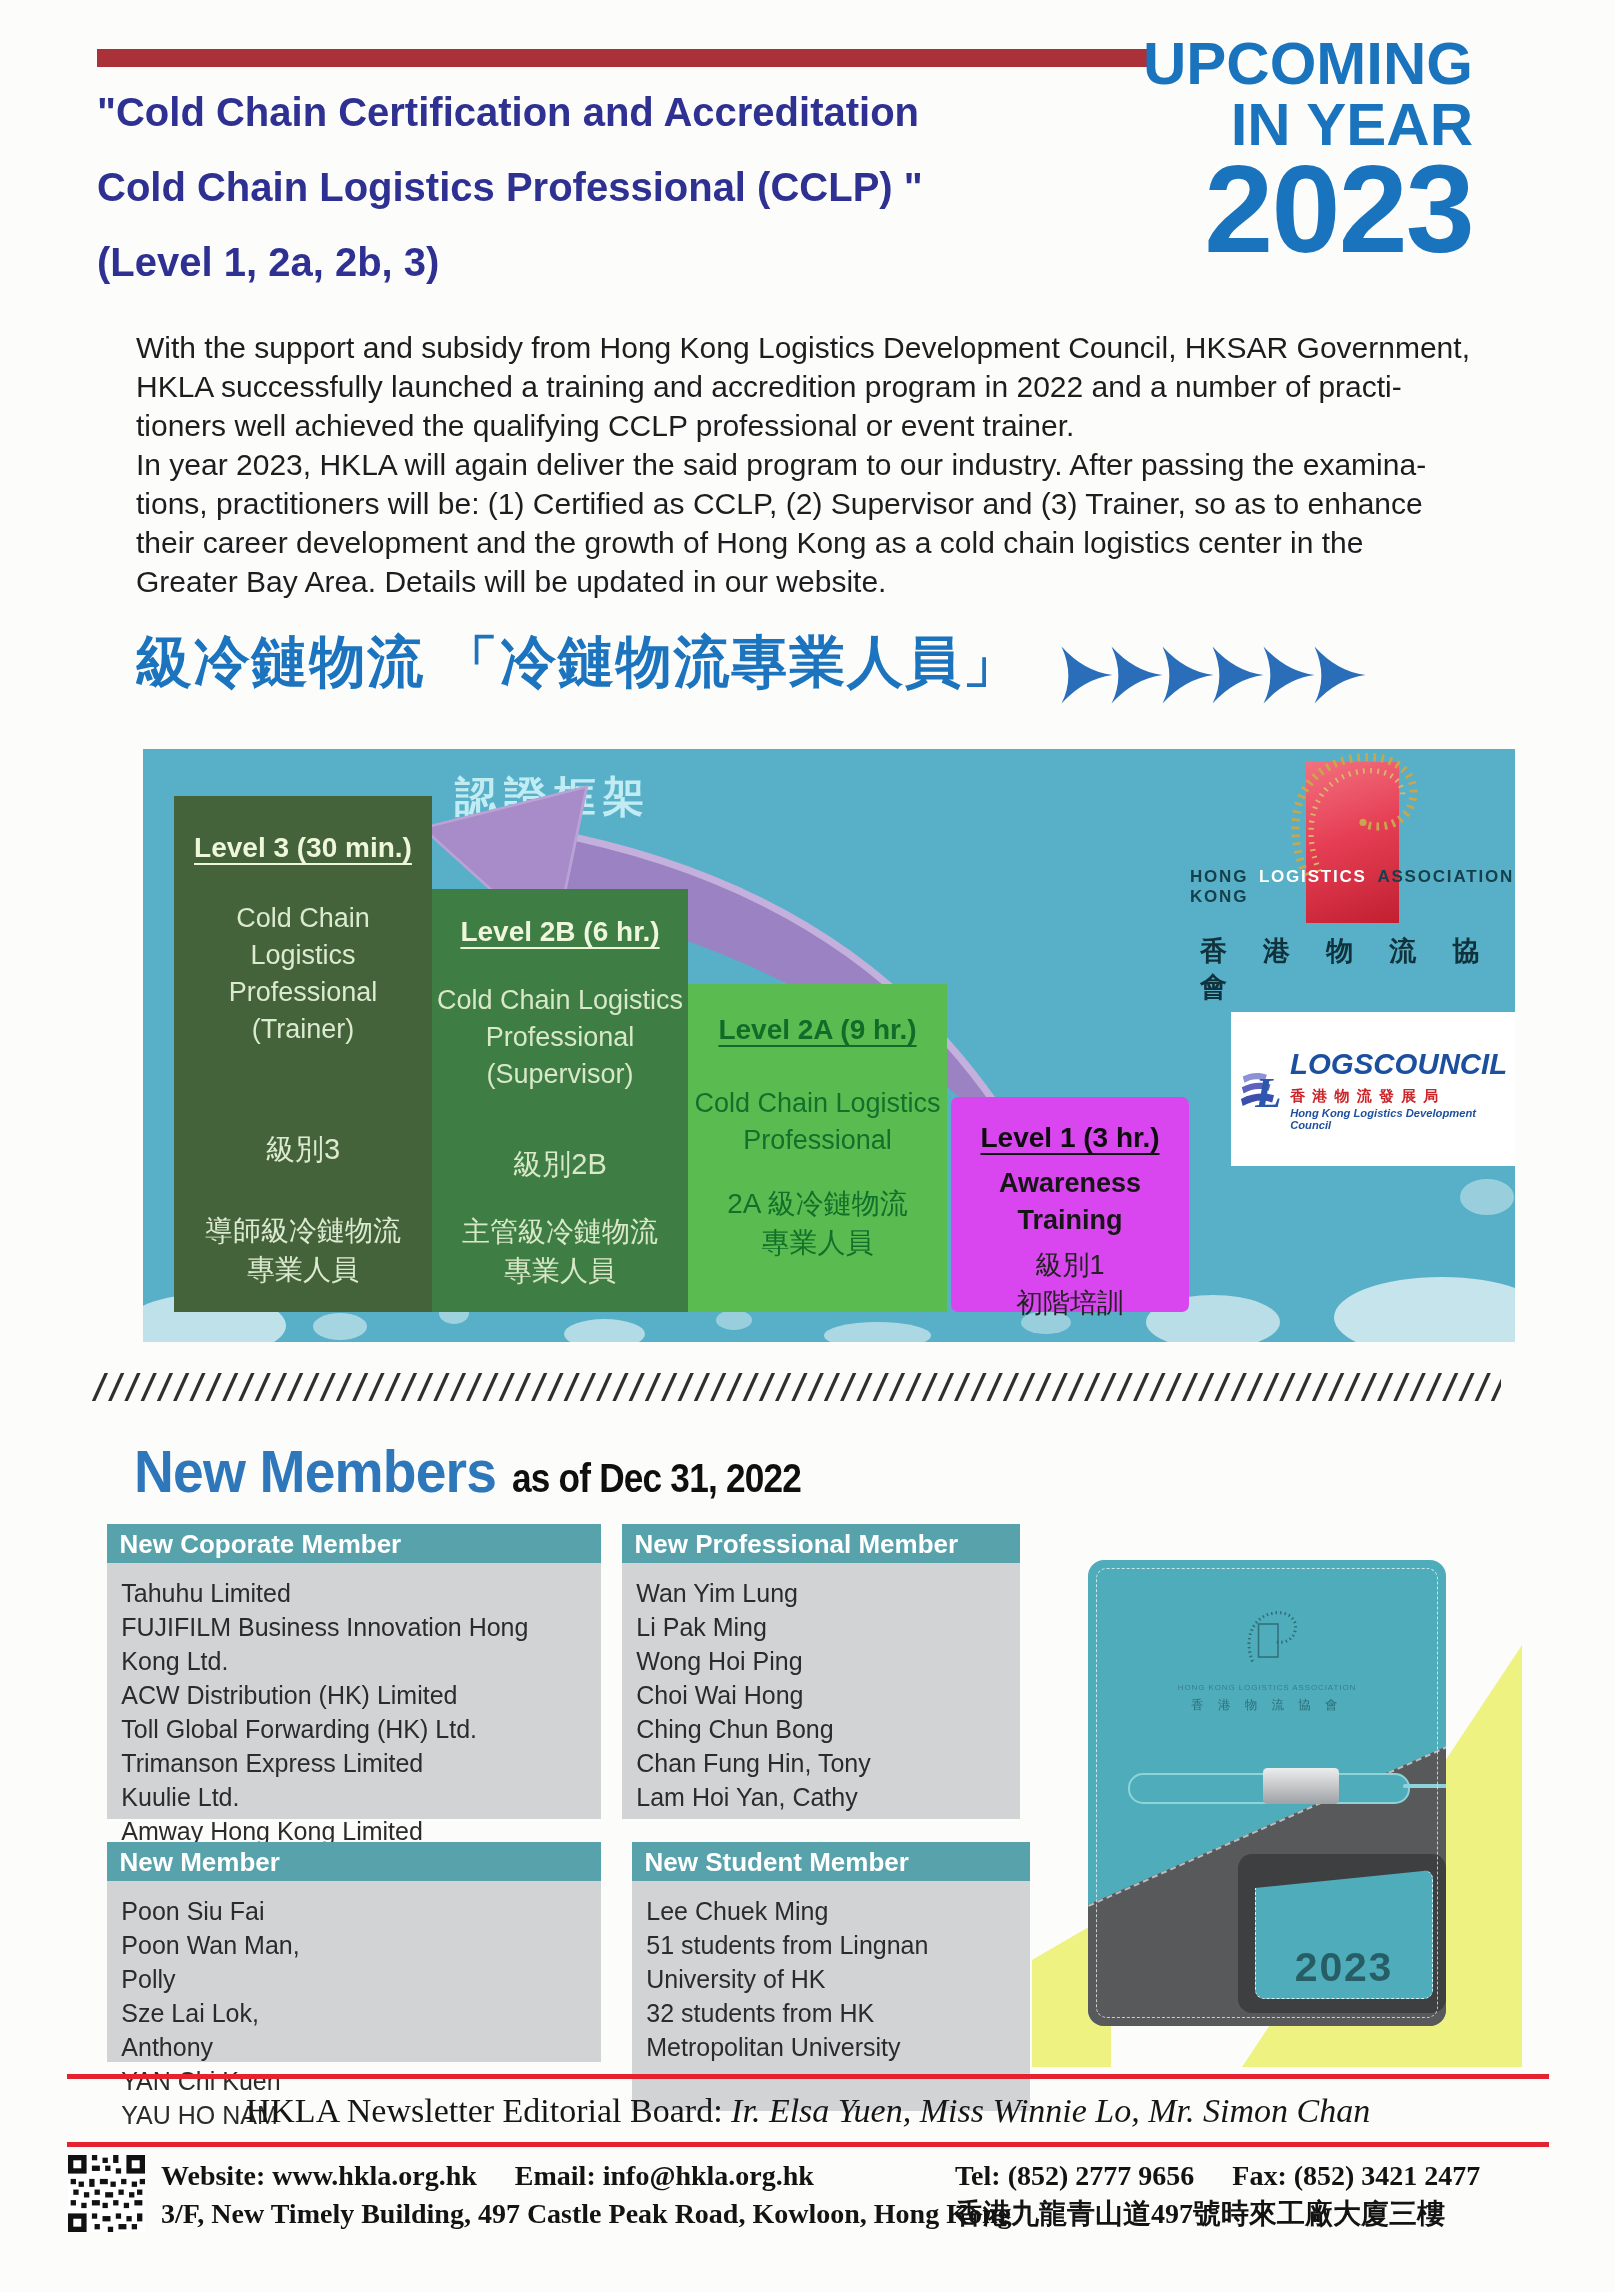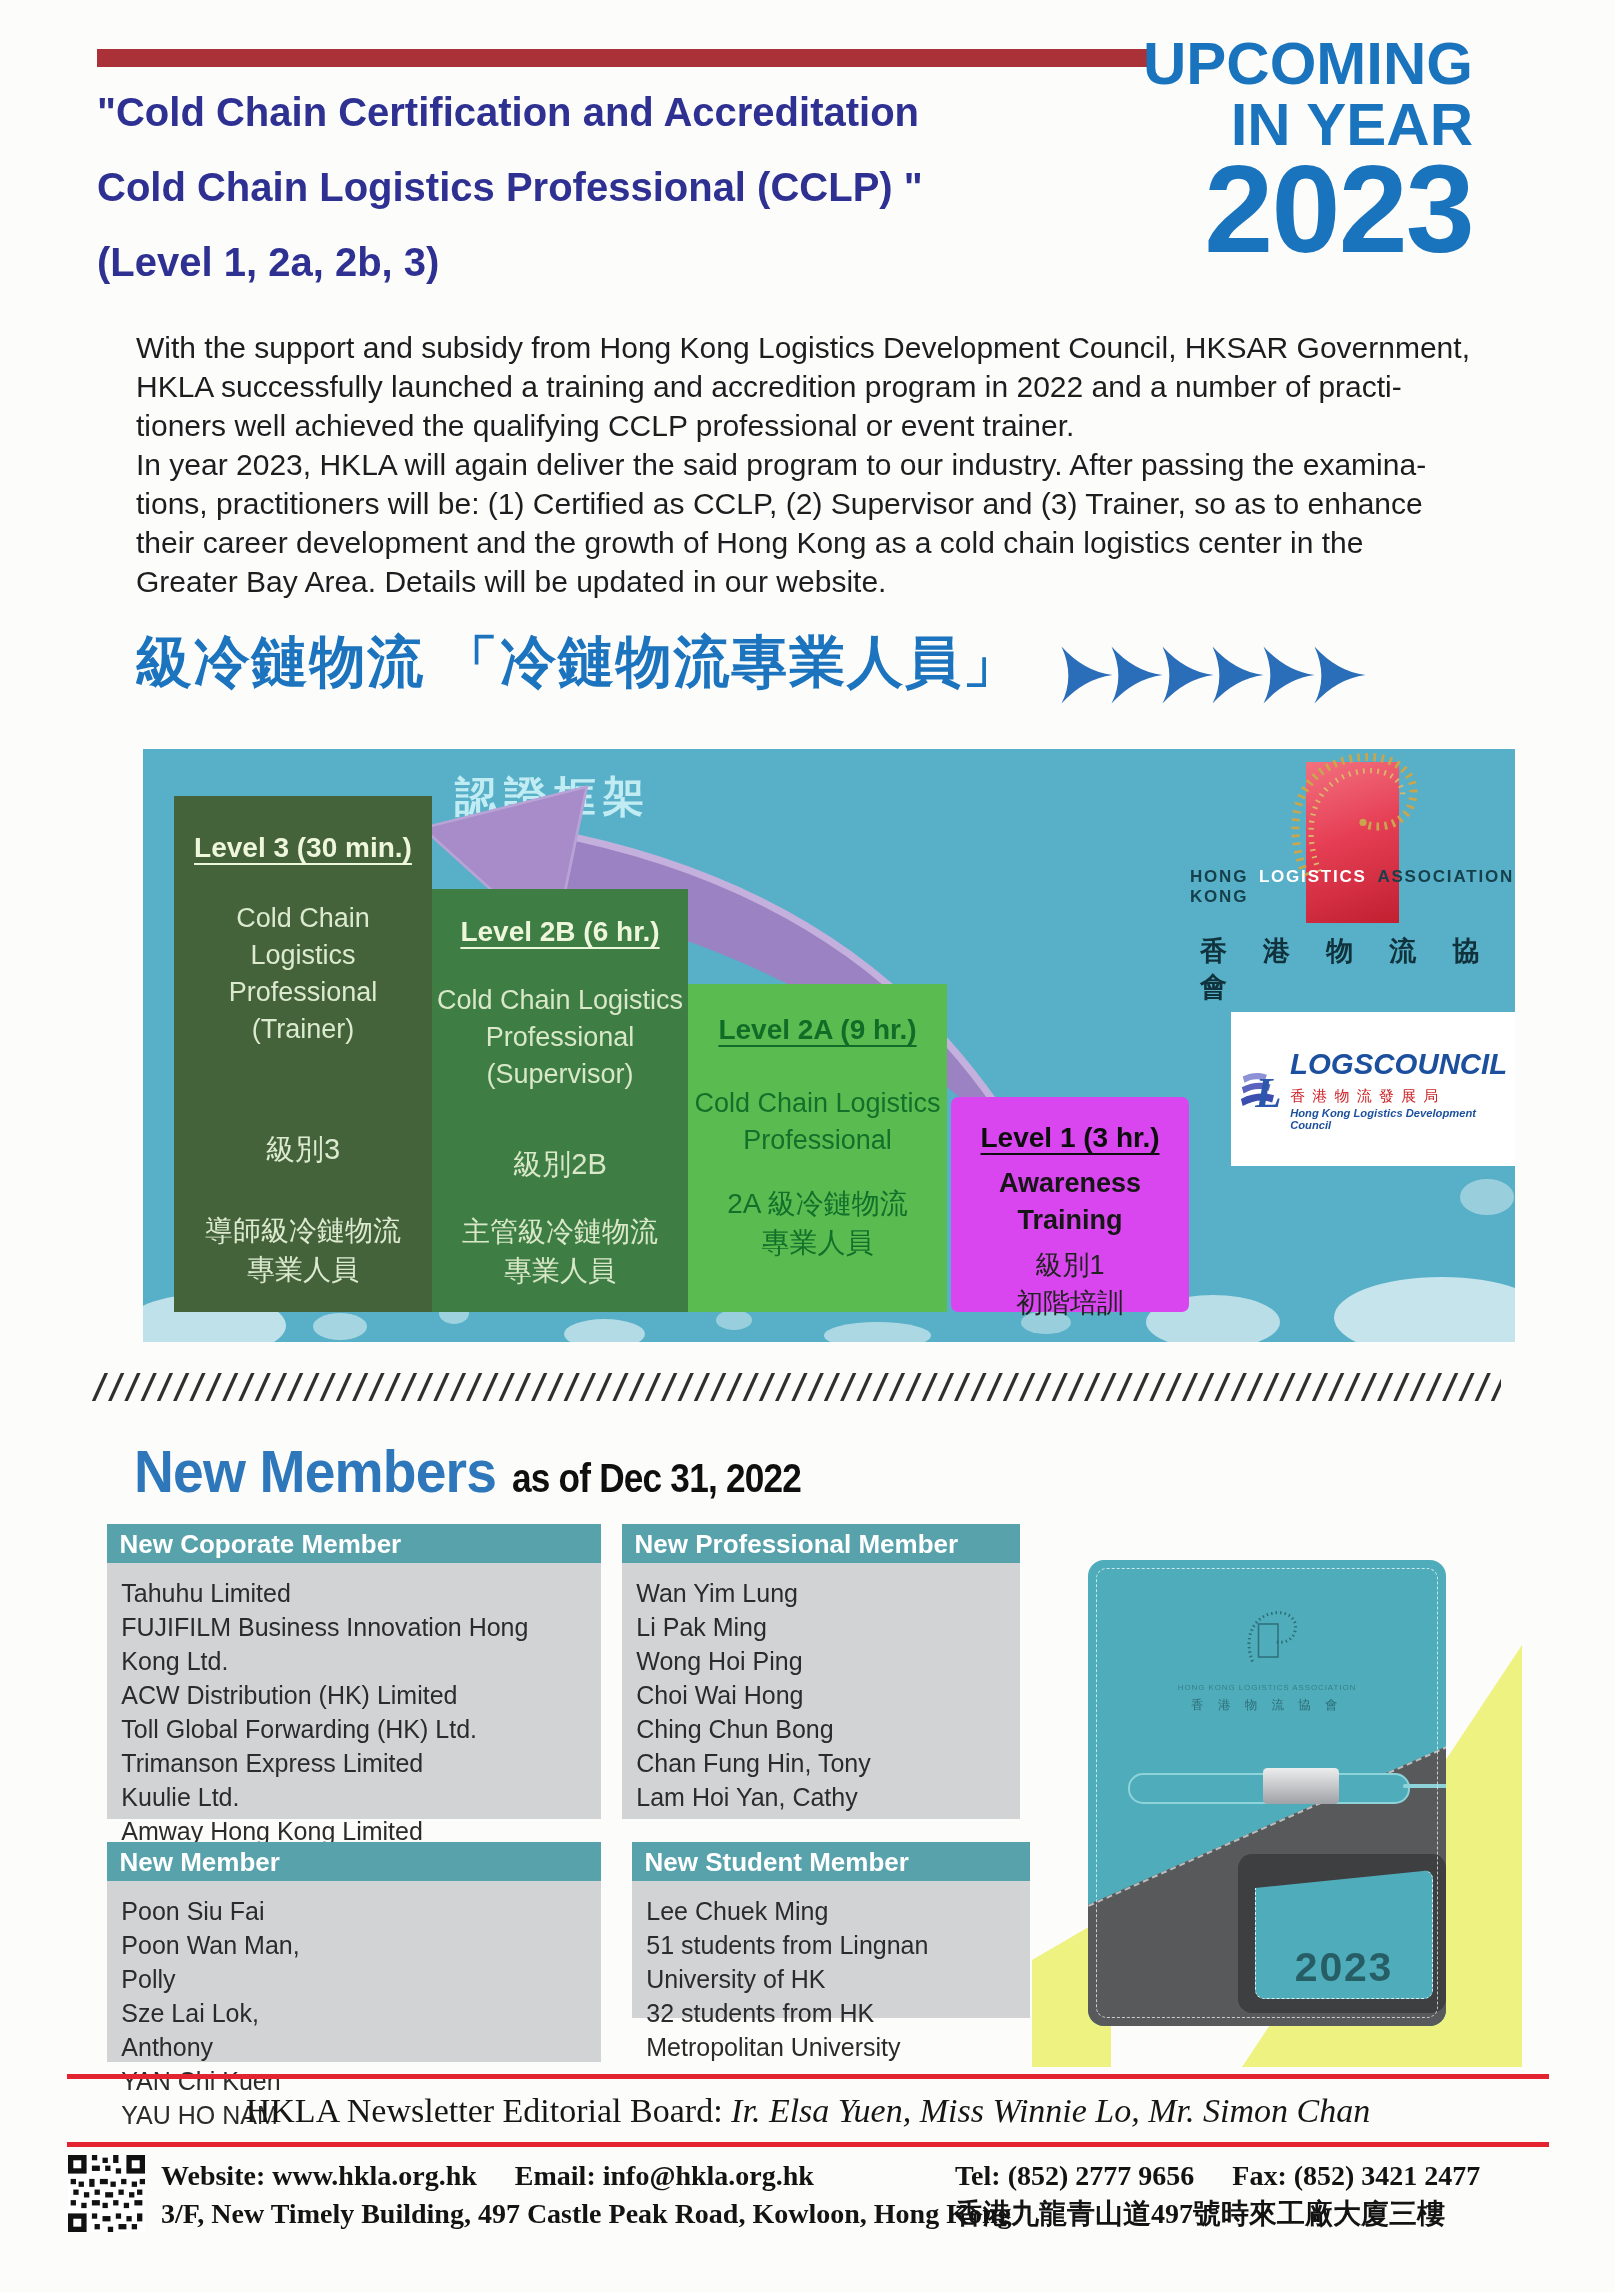--- a/index.html
+++ b/index.html
@@ -54,21 +54,21 @@
 
   .hkla-logo{position:absolute;left:1057px;top:0;width:304px;height:260px;z-index:2;text-align:left;}
   .hkla-redbox{position:absolute;left:106px;top:12.5px;width:93px;height:161px;background:linear-gradient(160deg,#f2717f 0%,#e63f55 45%,#c21f31 100%);}
   .hkla-dragon{position:absolute;left:52px;top:-7.2px;}
   .hkla-en{position:absolute;left:0;top:118px;width:100%;display:flex;justify-content:center;gap:10.7px;font-size:17px;font-weight:bold;color:#16404c;letter-spacing:1.8px;}
   .hkla-en .mid{color:#fff;}
   .hkla-zh{position:absolute;left:0;top:184px;width:100%;font-size:27px;font-weight:bold;color:#10323c;letter-spacing:14.3px;}
   .logscouncil{position:absolute;left:1088px;top:263px;width:288px;height:154px;background:#fff;z-index:2;display:flex;align-items:center;padding:0 7.2px 0 9px;box-sizing:border-box;}
   .lc-text{margin-left:5.4px;}
   .lc-name{font-size:30px;font-weight:bold;font-style:italic;color:#1c4f9e;transform:scaleX(.98);transform-origin:left;}
-  .lc-zh{font-size:15px;font-weight:normal;color:#cc2428;letter-spacing:7.2px;margin-top:6px;}
+  .lc-zh{font-size:15px;font-weight:bold;color:#cc2428;letter-spacing:7.2px;margin-top:6px;}
   .lc-sub{font-size:11.2px;font-weight:bold;font-style:italic;color:#1c4f9e;margin-top:1.8px;}
   .blob{position:absolute;border-radius:50%;background:rgba(255,255,255,.78);}
 
   
   .slash-divider{position:absolute;left:90px;top:1367px;width:1411px;overflow:hidden;white-space:nowrap;font-family:"DejaVu Sans Mono",monospace;font-weight:bold;font-size:33px;letter-spacing:-3.6px;color:#2f2f2f;}
 
   
   .nm-heading{position:absolute;left:134px;top:1437px;display:flex;align-items:baseline;}
   .nm-title{font-size:60px;font-weight:bold;color:#2d77ba;display:inline-block;transform:scaleX(.92);transform-origin:left;letter-spacing:-0.9px;}
   .nm-sub{font-size:40px;font-weight:bold;color:#0f0f0f;display:inline-block;transform:scaleX(.88);transform-origin:left;margin-left:-16px;letter-spacing:-0.9px;}
@@ -281,21 +281,21 @@
         <div>Poon Wan Man, Polly</div>
         <div>Sze Lai Lok, Anthony</div>
         <div>YAN Chi Kuen</div>
         <div>YAU HO NAM</div>
       </div>
     </div>
   </div>
 
   <div class="mbox" style="left:632px;top:1842px;width:398px;">
     <div class="mhead">New Student Member</div>
-    <div class="mbody" style="height:137px;">
+    <div class="mbody" style="height:230px;">
       <div>Lee Chuek Ming</div>
       <div>51 students from Lingnan University of HK</div>
       <div>32 students from HK Metropolitan University</div>
     </div>
   </div>
 
   <div class="diary-scene">
     <div class="yellow-left"></div>
     <div class="yellow-right"></div>
     <div class="diary">

